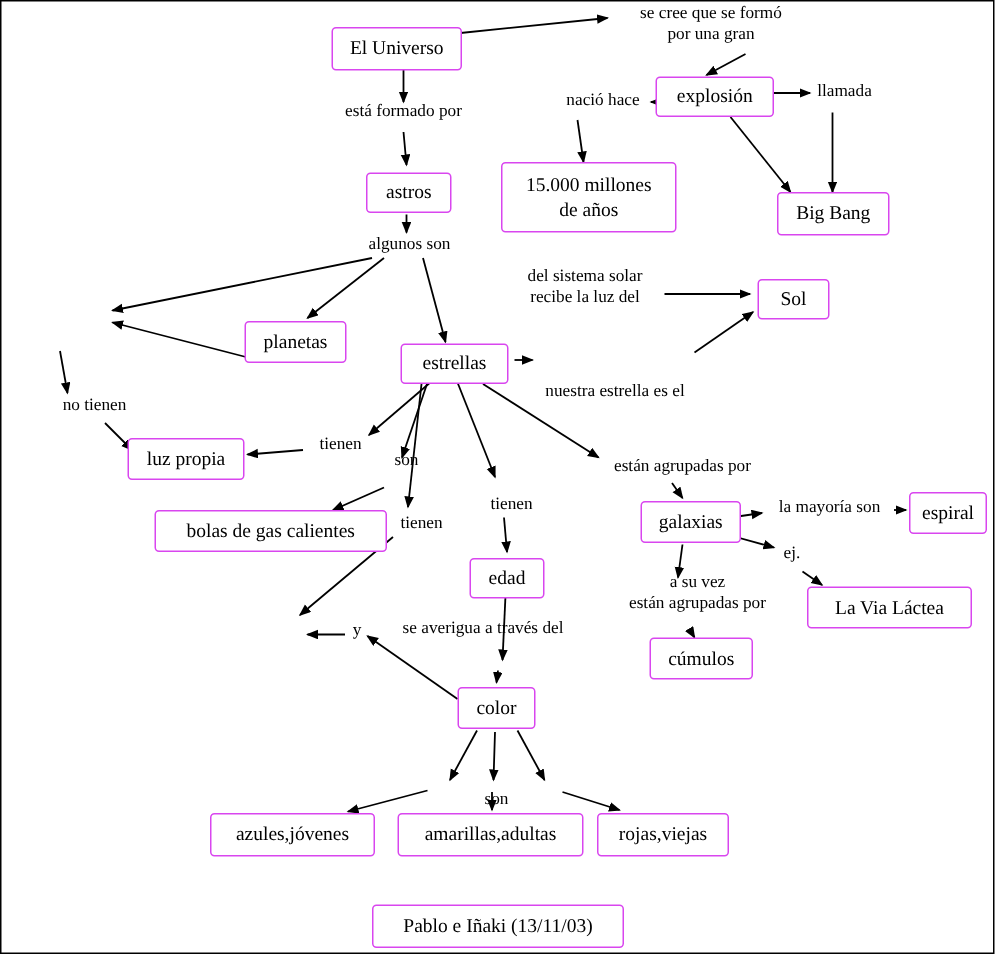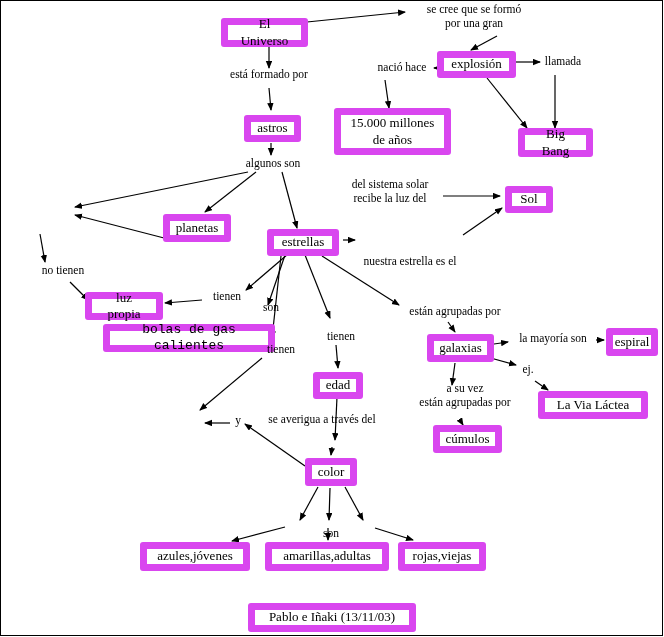--- a/index.html
+++ b/index.html
@@ -23,21 +23,21 @@
     box-sizing: border-box;
   }
   svg#edges {
     position: absolute;
     left: 0; top: 0;
     width: 664px; height: 637px;
     pointer-events: none;
   }
   .node {
     position: absolute;
-    border: 7px solid #d946ef;
+    border: 1px solid #d946ef;
     background: #ffffff;
     border-radius: 3px;
     font-family: "Liberation Serif", serif;
     font-size: 13px;
     color: #000;
     text-align: center;
     display: flex;
     align-items: center;
     justify-content: center;
     box-sizing: border-box;
@@ -147,21 +147,21 @@
   <div class="node" style="left:221px; top:18px; width:87px; height:29px;">El Universo</div>
   <div class="node" style="left:437px; top:51px; width:79px; height:27px;">explosión</div>
   <div class="node" style="left:518px; top:128px; width:75px; height:29px;">Big Bang</div>
   <div class="node" style="left:334px; top:108px; width:117px; height:47px;font-family:Liberation Serif, serif;">15.000 millones
 de años</div>
   <div class="node" style="left:244px; top:115px; width:57px; height:27px;">astros</div>
   <div class="node" style="left:163px; top:214px; width:68px; height:28px;">planetas</div>
   <div class="node" style="left:267px; top:229px; width:72px; height:27px;">estrellas</div>
   <div class="node" style="left:505px; top:186px; width:48px; height:27px;">Sol</div>
   <div class="node" style="left:85px; top:292px; width:78px; height:28px;">luz propia</div>
-  <div class="node" style="left:103px; top:324px; width:172px; height:28px;font-family:Liberation Mono, monospace;">bolas de gas calientes</div>
+  <div class="node" style="left:103px; top:340px; width:155px; height:28px;">bolas de gas calientes</div>
   <div class="node" style="left:313px; top:372px; width:50px; height:27px;">edad</div>
   <div class="node" style="left:305px; top:458px; width:52px; height:28px;">color</div>
   <div class="node" style="left:427px; top:334px; width:67px; height:28px;">galaxias</div>
   <div class="node" style="left:606px; top:328px; width:52px; height:28px;">espiral</div>
   <div class="node" style="left:538px; top:391px; width:110px; height:28px;">La Via Láctea</div>
   <div class="node" style="left:433px; top:425px; width:69px; height:28px;">cúmulos</div>
   <div class="node" style="left:140px; top:542px; width:110px; height:29px;">azules,jóvenes</div>
   <div class="node" style="left:265px; top:542px; width:124px; height:29px;">amarillas,adultas</div>
   <div class="node" style="left:398px; top:542px; width:88px; height:29px;">rojas,viejas</div>
   <div class="node" style="left:248px; top:603px; width:168px; height:29px;">Pablo e Iñaki (13/11/03)</div>

